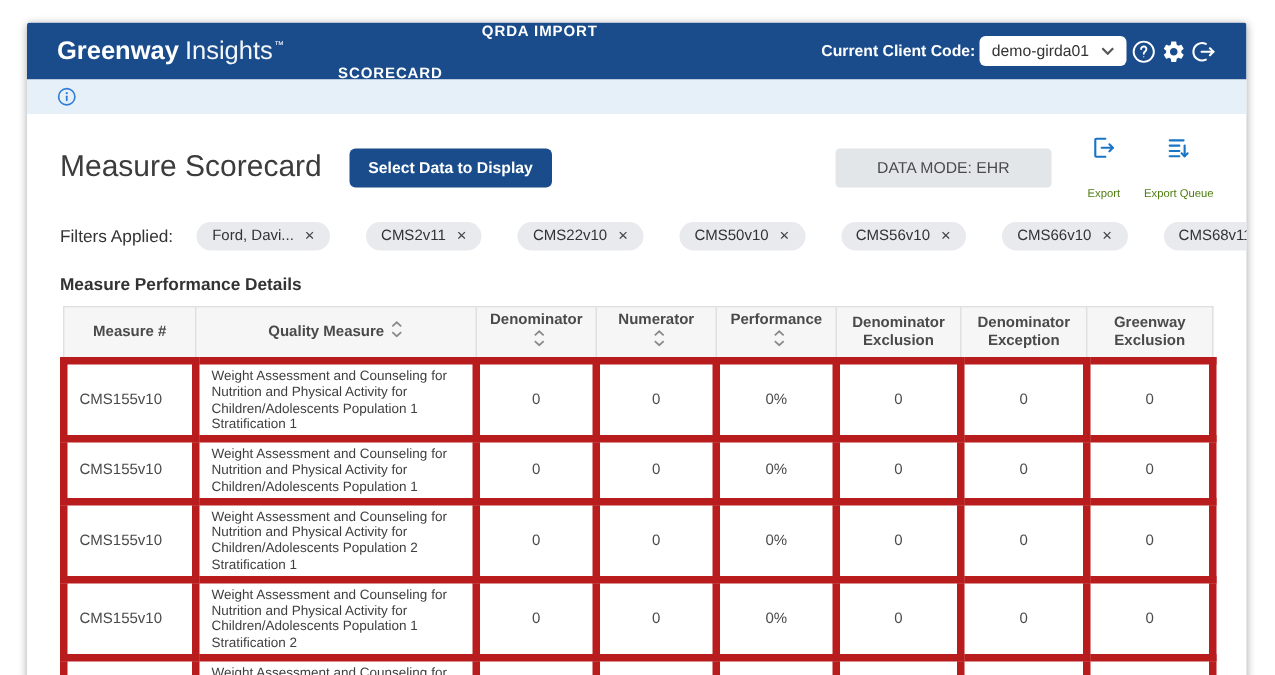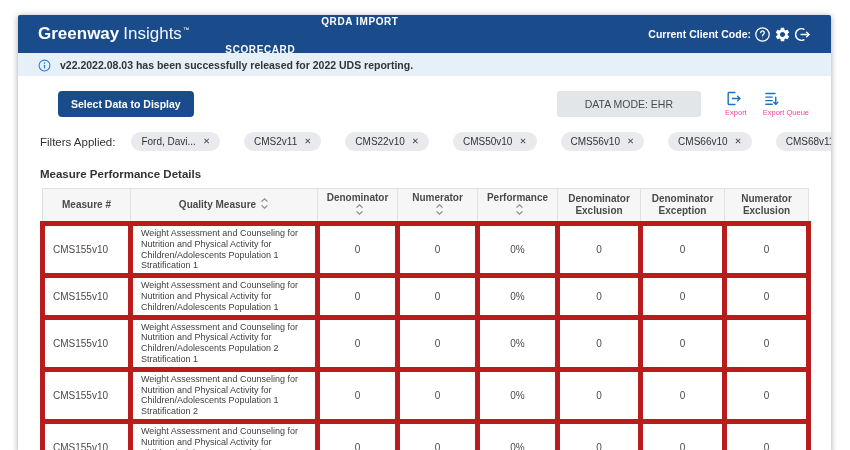--- a/index.html
+++ b/index.html
@@ -49,21 +49,21 @@
   .btn-primary {
     background:#1a4c8b; color:#fff; border:none; border-radius:4px;
     font-family:inherit; font-size:10.5px; font-weight:700;
     padding:7px 13px; margin-left:18px; cursor:pointer;
   }
   .toolbar-right { margin-left:auto; display:flex; align-items:center; gap:16px; }
   .data-mode {
     background:#e3e6e9; color:#4a4a4a; font-size:10.5px;
     padding:7px 28px; border-radius:3px; margin-right:8px; white-space:nowrap;
   }
-  .export-btn { display:flex; flex-direction:column; align-items:flex-start; gap:1px; color:#ec4899; cursor:pointer; }
+  .export-btn { display:flex; flex-direction:column; align-items:center; gap:17px; color:#4d7c0f; cursor:pointer; }
   .export-btn svg { width:17px; height:17px; }
   .export-btn .lbl { font-size:7.5px; white-space:nowrap; }
   
   .filters { display:flex; align-items:center; padding:6px 22px 4px; }
   .filters-label { font-size:11.5px; color:#333; margin-right:16px; white-space:nowrap; }
   .chips { display:flex; align-items:center; gap:24px; }
   .chip {
     background:#e8eaed; border-radius:13px; padding:4px 10px;
     font-size:10px; color:#333; display:flex; align-items:center; gap:7px;
     white-space:nowrap; cursor:default;
@@ -100,20 +100,28 @@
   <div class="appbar">
     <div class="brand">
       <span class="bold">Greenway</span><span class="light">Insights</span><span class="tm">™</span>
     </div>
     <div class="nav">
       <span class="nav-item active">SCORECARD</span>
       <span class="nav-item">QRDA IMPORT</span>
     </div>
     <div class="appbar-right">
       <span class="client-label">Current Client Code:</span>
+      <span class="client-dd">
+        <span>demo-girda01</span>
+        <span style="display:inline-flex;">
+          <svg width="9" height="6" viewBox="0 0 10 6">
+              <path d="M1 1 L5 5 L9 1" fill="none" stroke="#555" stroke-width="1.6"></path>
+            </svg>
+        </span>
+      </span>
       <span class="icon-btn">
         <svg viewBox="0 0 24 24" fill="none" stroke="#fff" stroke-width="1.8">
           <circle cx="12" cy="12" r="9.5"></circle>
           <path d="M9.5 9.5 a2.5 2.5 0 1 1 4 2 c-1 .8 -1.5 1.3 -1.5 2.4" stroke-linecap="round"></path>
           <circle cx="12" cy="16.8" r="0.6" fill="#fff" stroke="none"></circle>
         </svg>
       </span>
       <span class="icon-btn">
         <svg viewBox="0 0 24 24" fill="#fff">
             <path d="M19.14 12.94c.04-.3.06-.61.06-.94 0-.32-.02-.64-.07-.94l2.03-1.58c.18-.14.23-.41.12-.61l-1.92-3.32c-.12-.22-.37-.29-.59-.22l-2.39.96c-.5-.38-1.03-.7-1.62-.94l-.36-2.54c-.04-.24-.24-.41-.48-.41h-3.84c-.24 0-.43.17-.47.41l-.36 2.54c-.59.24-1.13.57-1.62.94l-2.39-.96c-.22-.08-.47 0-.59.22L2.74 8.87c-.12.21-.08.47.12.61l2.03 1.58c-.05.3-.09.63-.09.94s.02.64.07.94l-2.03 1.58c-.18.14-.23.41-.12.61l1.92 3.32c.12.22.37.29.59.22l2.39-.96c.5.38 1.03.7 1.62.94l.36 2.54c.05.24.24.41.48.41h3.84c.24 0 .44-.17.47-.41l.36-2.54c.59-.24 1.13-.56 1.62-.94l2.39.96c.22.08.47 0 .59-.22l1.92-3.32c.12-.22.07-.47-.12-.61l-2.01-1.58zM12 15.6c-1.98 0-3.6-1.62-3.6-3.6s1.62-3.6 3.6-3.6 3.6 1.62 3.6 3.6-1.62 3.6-3.6 3.6z"></path>
@@ -130,24 +138,24 @@
   </div>
 
   <div class="banner">
     <span class="banner-icon">
       <svg viewBox="0 0 24 24" fill="none">
           <circle cx="12" cy="12" r="10" stroke="#2e7cd6" stroke-width="2"></circle>
           <circle cx="12" cy="7.6" r="1.4" fill="#2e7cd6"></circle>
           <rect x="10.9" y="10.4" width="2.2" height="7" rx="1.1" fill="#2e7cd6"></rect>
         </svg>
     </span>
-    <span class="banner-text">v22.2022.08.03 has been successfully released for 2022 UDS reporting.</span>
   </div>
 
   <div class="toolbar">
+    <span class="page-title">Measure Scorecard</span>
     <button class="btn-primary">Select Data to Display</button>
     <div class="toolbar-right">
       <span class="data-mode">DATA MODE: EHR</span>
       <span class="export-btn">
         <span style="display:inline-flex;">
           <svg viewBox="0 0 24 24" fill="none" stroke="#1874c4" stroke-width="2" stroke-linecap="round" stroke-linejoin="round">
             <path d="M14 3.5 H5.5 a1 1 0 0 0 -1 1 V19.5 a1 1 0 0 0 1 1 H14"></path>
             <path d="M10.5 12 H21"></path>
             <path d="M17.8 8.8 L21 12 L17.8 15.2"></path>
           </svg>
@@ -241,21 +249,21 @@
           <th><span>Numerator</span><span class="sort"><svg viewBox="0 0 10 13" fill="none" stroke="#8a8a8a" stroke-width="1.4">
                   <path d="M1.5 4.3 L5 1 L8.5 4.3"></path>
                   <path d="M1.5 8.7 L5 12 L8.5 8.7"></path>
                 </svg></span></th>
           <th><span>Performance</span><span class="sort"><svg viewBox="0 0 10 13" fill="none" stroke="#8a8a8a" stroke-width="1.4">
                   <path d="M1.5 4.3 L5 1 L8.5 4.3"></path>
                   <path d="M1.5 8.7 L5 12 L8.5 8.7"></path>
                 </svg></span></th>
           <th><span>Denominator Exclusion</span></th>
           <th><span>Denominator Exception</span></th>
-          <th><span>Numerator Exclusion</span></th>
+          <th><span>Greenway Exclusion</span></th>
         </tr>
       </thead>
       <tbody>
   <tr>
     <td>CMS155v10</td>
     <td class="qm">Weight Assessment and Counseling for Nutrition and Physical Activity for Children/Adolescents Population 1 Stratification 1</td>
     <td class="center">0</td>
     <td class="center">0</td>
     <td class="center">0%</td>
     <td class="center">0</td>

